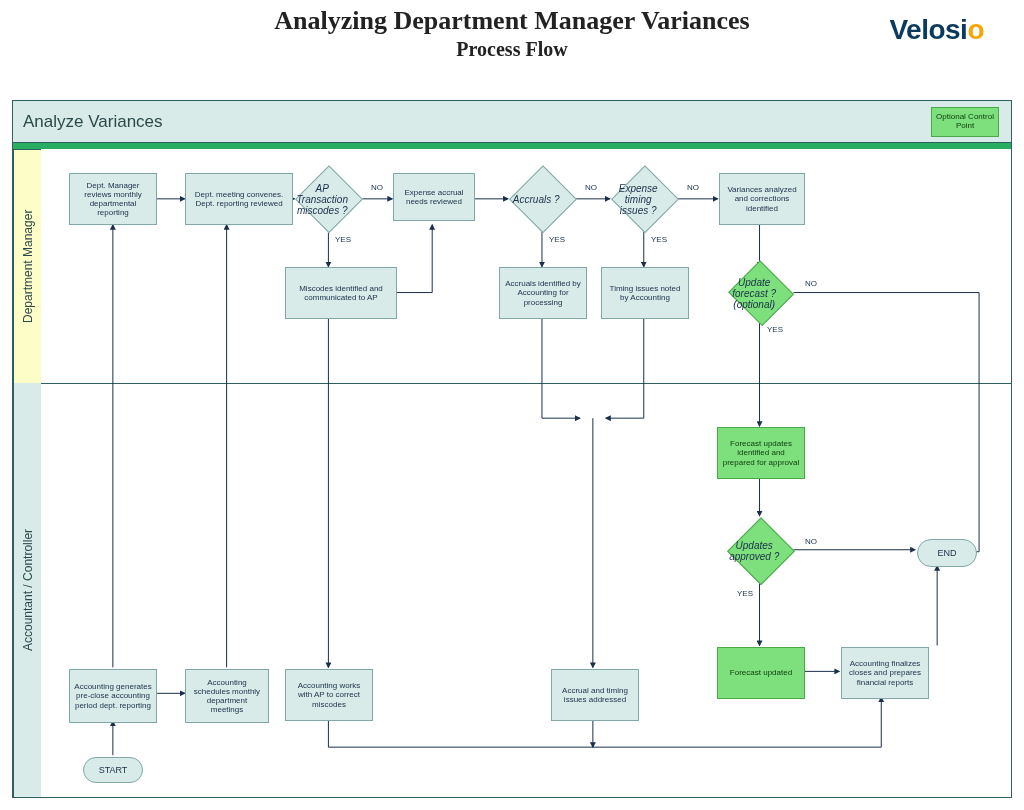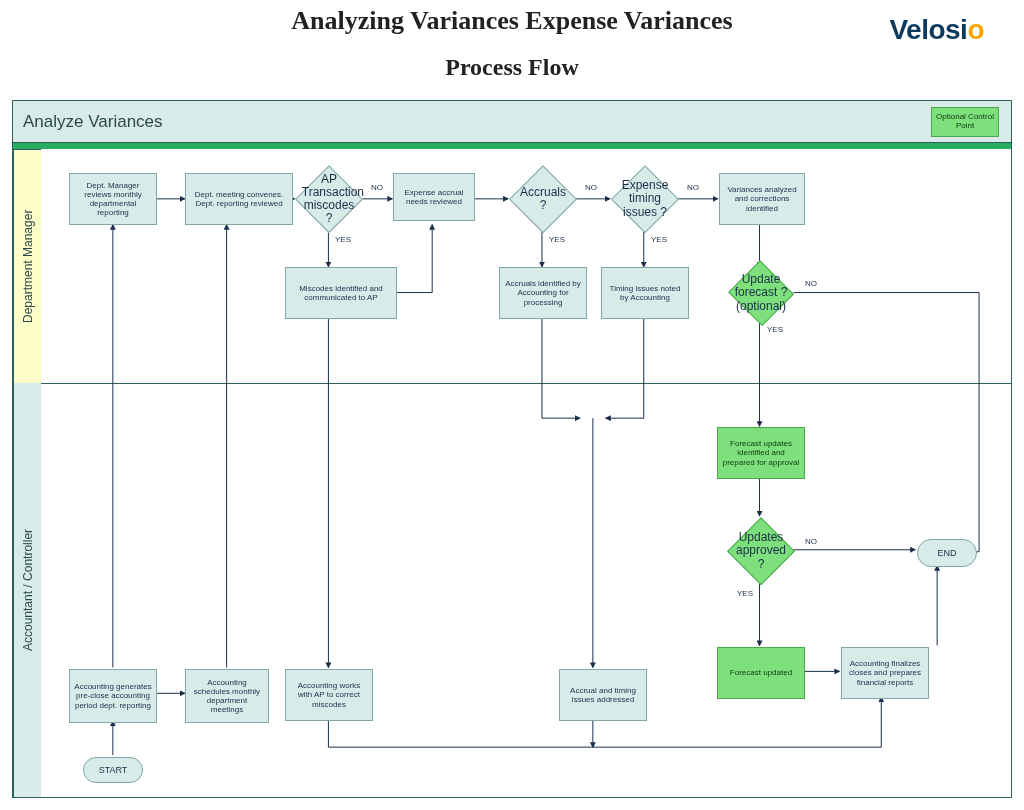--- a/index.html
+++ b/index.html
@@ -30,21 +30,21 @@
   
   .header-title {
     position: absolute;
     left: 0; right: 0; top: 6px;
     text-align: center;
     font-family: Georgia, "Times New Roman", serif;
     font-weight: 600;
     color: #222;
   }
   .header-title .line1 { font-size: 26px; }
-  .header-title .line2 { font-size: 24px; margin-top: 18px; }
+  .header-title .line2 { font-size: 20px; margin-top: 2px; }
   .logo {
     position: absolute;
     right: 40px; top: 14px;
     font-size: 28px;
     font-weight: 700;
     letter-spacing: -0.5px;
   }
   .logo .vel { color: #0b3a5e; }
   .logo .o   { color: #f7a600; }
   
@@ -127,25 +127,26 @@
     padding: 4px;
   }
   .node.rect.green {
     background: var(--green-bg);
     border: 1px solid var(--green-border);
     color: #0c3a0c;
   }
   
   .diamond {
     position: absolute;
-    font-size: 12px;
+    font-size: 10px;
     line-height: 1.1;
     color: var(--ink);
-    display: flex; align-items: center; justify-content: center;
-    text-align: center;
+    display: flex; align-items: center; justify-content: flex-start;
+    text-align: center;
+    font-style: italic;
   }
   .diamond .shape {
     position: absolute;
     left:50%; top:50%;
     width: 70%;
     height: 70%;
     transform: translate(-50%,-50%) rotate(45deg);
     background: var(--box-bg);
     border: 1px solid var(--box-border);
   }
@@ -170,21 +171,21 @@
   }
   
   .elabel { position:absolute; font-size:8px; color: var(--ink); }
 </style>
 </head>
 <body>
 
 <div class="page">
 
   <div class="header-title">
-    <div class="line1">Analyzing Variances Expense Variances</div>
+    <div class="line1">Analyzing Department Manager Variances</div>
     <div class="line2">Process Flow</div>
   </div>
   <div class="logo">
     <span class="vel">Velosi</span><span class="o">o</span>
   </div>
 
   <div class="diagram">
     <div class="title-bar">
       <span>Analyze Variances</span>
       <div class="optional-box">
@@ -345,21 +346,21 @@
 
         <div class="node rect" style="left:28px; top:520px; width:88px; height:54px;">
             <span>Accounting generates pre-close accounting period dept. reporting</span>
           </div>
         <div class="node rect" style="left:144px; top:520px; width:84px; height:54px;">
             <span>Accounting schedules monthly department meetings</span>
           </div>
         <div class="node rect" style="left:244px; top:520px; width:88px; height:52px;">
             <span>Accounting works with AP to correct miscodes</span>
           </div>
-        <div class="node rect" style="left:510px; top:520px; width:88px; height:52px;margin-left:8px;">
+        <div class="node rect" style="left:510px; top:520px; width:88px; height:52px;">
             <span>Accrual and timing issues addressed</span>
           </div>
 
         <div class="term" style="left:42px; top:608px; width:60px; height:26px;">
             <span>START</span>
           </div>
 
       </div>
     </div>
   </div>

